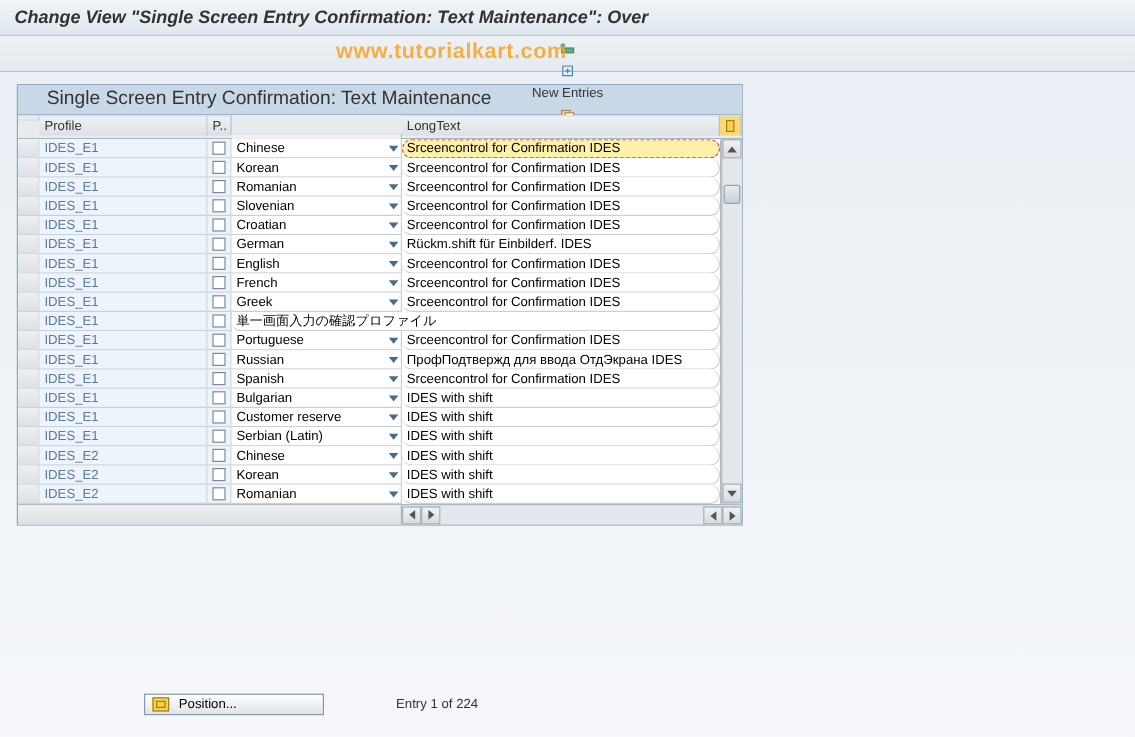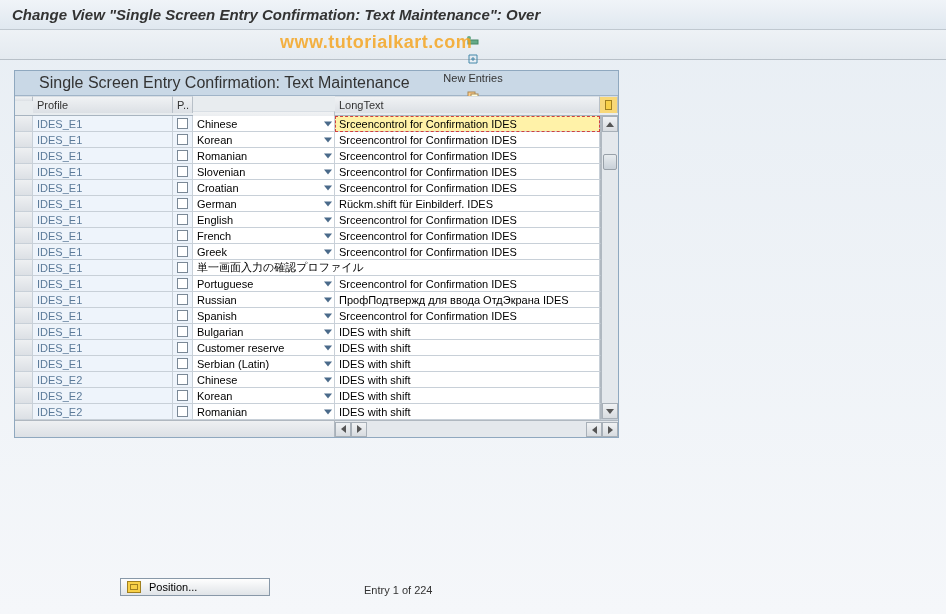--- a/index.html
+++ b/index.html
@@ -123,21 +123,21 @@
     background: #fff;
   }
   .cell-sel {
     width: 18px; flex: 0 0 18px;
     background: linear-gradient(to bottom, #eef0f2, #dce0e5);
     cursor: pointer;
   }
   .cell-profile { width: 140px; flex: 0 0 140px; background:#eef4fb; color:#5b7a99;}
   .cell-p { width: 20px; flex: 0 0 20px; background:#eef4fb; justify-content:center;}
   .cell-lang { width: 142px; flex: 0 0 142px; position: relative; padding-right: 16px;}
-  .cell-long { flex: 1; }
+  .cell-long { flex: 1; border-radius: 10px; }
   .cell-scroll { width: 18px; flex: 0 0 18px; background:#e4e8ec; border-left:1px solid #b0b8c0;}
   .checkbox {
     width: 11px; height: 11px; border: 1px solid #7a8896; background:#fff; display:inline-block;
   }
   .dd-arrow {
     position: absolute; right: 2px; top: 50%; transform: translateY(-50%);
     width: 0; height: 0; border-left: 4px solid transparent; border-right: 4px solid transparent; border-top: 5px solid #4a6a8a;
     cursor: pointer;
   }
   .row.selected .cell-long {
@@ -166,22 +166,22 @@
     height: 17px; display:flex; align-items:center; background:#e4e8ec; border-top:1px solid #b0b8c0;
   }
   .scrollbar-h .spacer { flex:0 0 320px; background:linear-gradient(#eef0f2,#dce0e5); height:100%; border-right:1px solid #b0b8c0;}
   .scrollbar-h .track { flex:1; position:relative; display:flex; justify-content:flex-start;}
   .hbtn { width:16px; height:15px; background:linear-gradient(#f0f2f4,#d8dce0); border:1px solid #a8b0b8; display:inline-flex; align-items:center; justify-content:center; cursor:pointer; margin:0;}
   .footer {
     position: absolute;
     bottom: 18px;
     left: 120px;
     display: flex;
-    align-items: flex-end;
-    gap: 94px;
+    align-items: center;
+    gap: 60px;
   }
   .position-btn {
     background: linear-gradient(#fefefe,#e0e4e8);
     border: 1px solid #8898a8;
     padding: 2px 20px 2px 6px;
     display: flex;
     align-items: center;
     gap: 8px;
     cursor: pointer;
     width: 150px;

